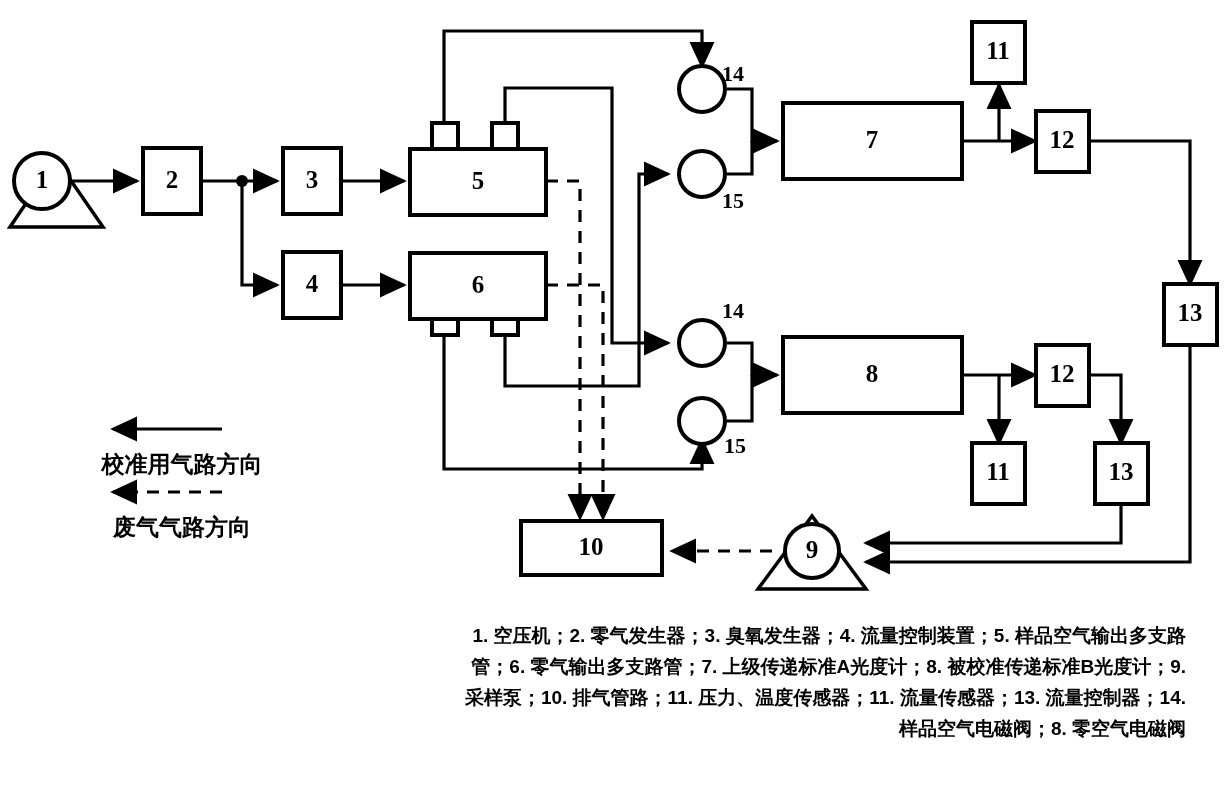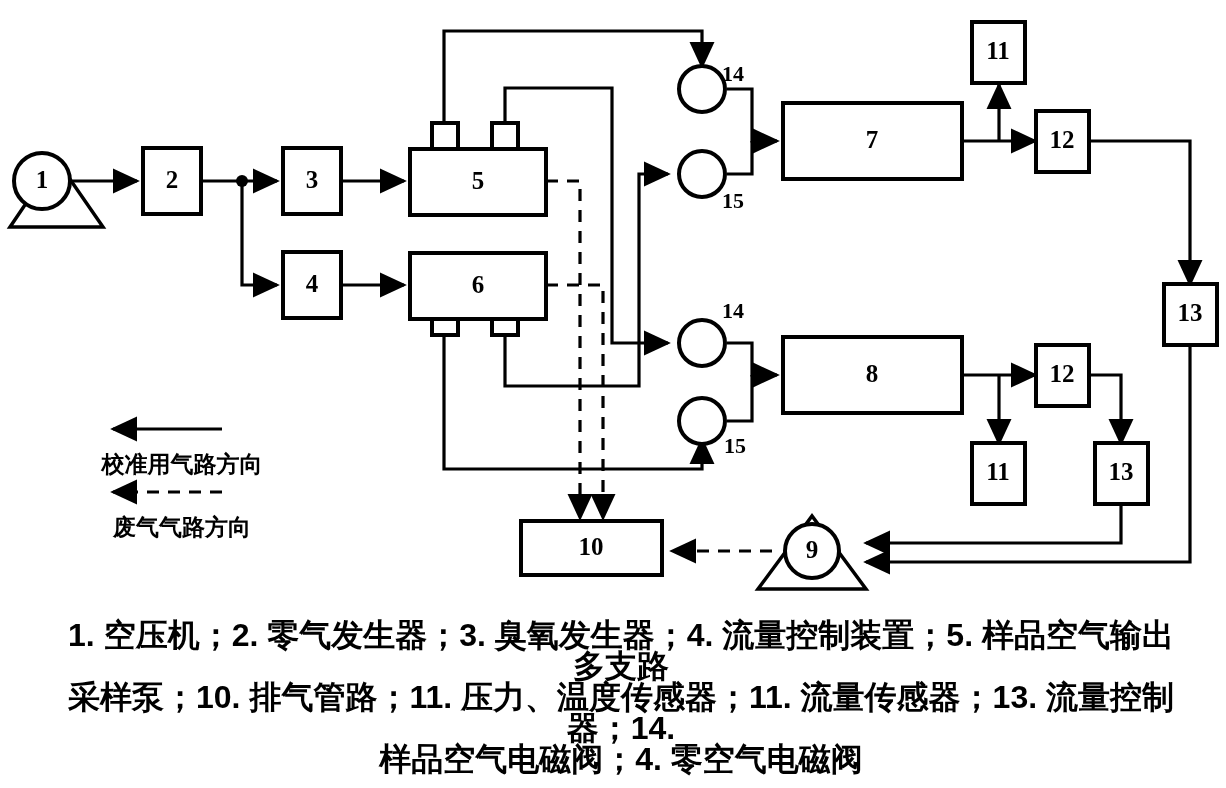--- a/index.html
+++ b/index.html
@@ -50,24 +50,24 @@
     text-anchor: middle;
     dominant-baseline: middle;
   }
   .caption {
     position: absolute;
     left: 56px;
     top: 620px;
     width: 1130px;
     font-family: "Liberation Sans", sans-serif;
     font-weight: bold;
-    font-size: 32px;
+    font-size: 19px;
     line-height: 31px;
     letter-spacing: 0px;
-    text-align: center;
+    text-align: right;
     color: #000;
   }
   .box-rect {
     fill: #ffffff;
     stroke: #000000;
     stroke-width: 4;
   }
   .circ {
     fill: #ffffff;
     stroke: #000000;
@@ -217,17 +217,18 @@
     <text class="node-label" x="812" y="552">9</text>
 
     <path class="wire" d="M222,429 L113,429" marker-end="url(#arrow)"></path>
     <text class="legend-text" x="182" y="466">校准用气路方向</text>
     <path class="wire-dash" d="M222,492 L113,492" marker-end="url(#arrow)"></path>
     <text class="legend-text" x="182" y="529">废气气路方向</text>
   </svg>
 
   <div class="caption">
     <div>1. 空压机；2. 零气发生器；3. 臭氧发生器；4. 流量控制装置；5. 样品空气输出多支路</div>
+    <div>管；6. 零气输出多支路管；7. 上级传递标准A光度计；8. 被校准传递标准B光度计；9.</div>
     <div>采样泵；10. 排气管路；11. 压力、温度传感器；11. 流量传感器；13. 流量控制器；14.</div>
-    <div>样品空气电磁阀；4. 零空气电磁阀</div>
+    <div>样品空气电磁阀；8. 零空气电磁阀</div>
   </div>
 
 </div>
 
 </body></html>

